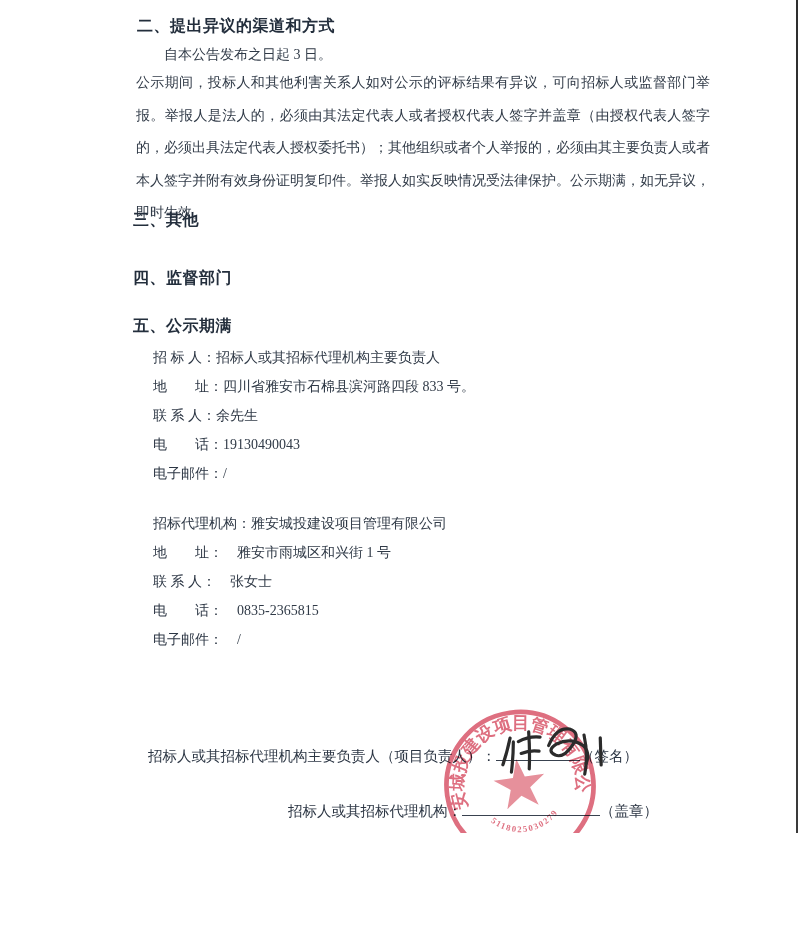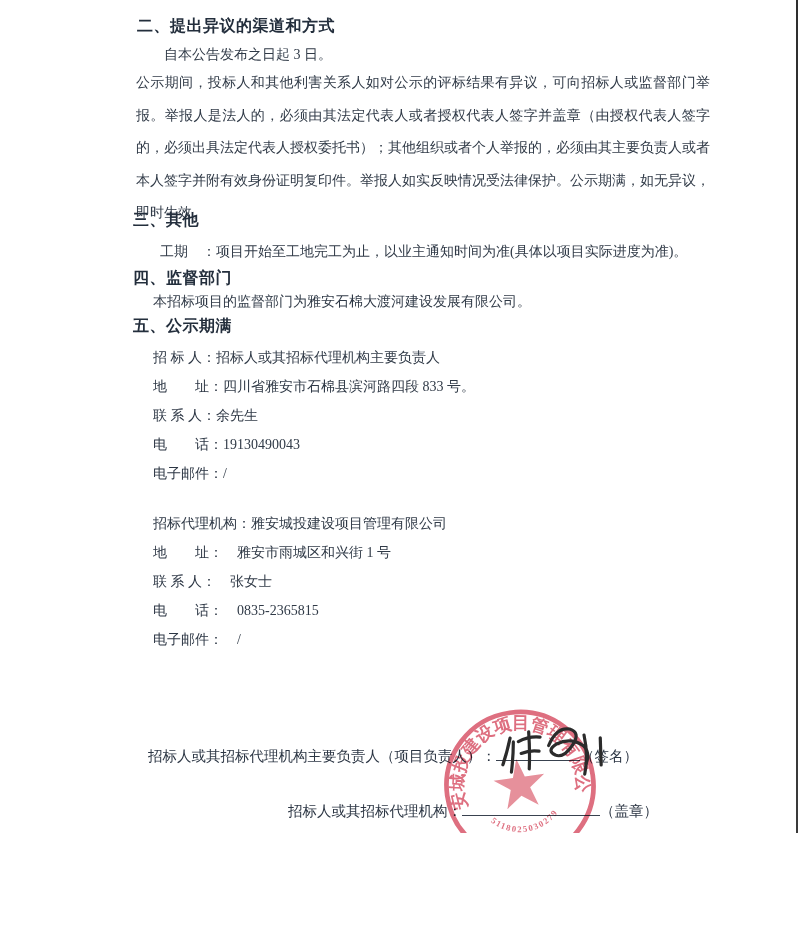--- a/index.html
+++ b/index.html
@@ -56,24 +56,22 @@
 </head>
 <body>
 
 <div class="page">
 
   <div class="heading" style="left:137px;top:15px;">二、提出异议的渠道和方式</div>
   <div class="intro">自本公告发布之日起 3 日。</div>
   <div class="para" style="top:67px;font-family:Liberation Serif, serif;">公示期间，投标人和其他利害关系人如对公示的评标结果有异议，可向招标人或监督部门举报。举报人是法人的，必须由其法定代表人或者授权代表人签字并盖章（由授权代表人签字的，必须出具法定代表人授权委托书）；其他组织或者个人举报的，必须由其主要负责人或者本人签字并附有效身份证明复印件。举报人如实反映情况受法律保护。公示期满，如无异议，即时生效。</div>
 
   <div class="heading" style="left:133px;top:209px;">三、其他</div>
-  <div class="bodyline" style="left:160px;top:242px;">工期　：项目开始至工地完工为止，以业主通知时间为准(具体以项目实际进度为准)。</div>
 
   <div class="heading" style="left:133px;top:267px;">四、监督部门</div>
-  <div class="bodyline" style="left:153px;top:292px;">本招标项目的监督部门为雅安石棉大渡河建设发展有限公司。</div>
 
   <div class="heading" style="left:133px;top:315px;">五、公示期满</div>
 
   <div class="contact-block" style="top:343px;">
     <div class="contact-line">
       <span class="lbl">招 标 人：</span><span class="val">招标人或其招标代理机构主要负责人</span>
     </div>
     <div class="contact-line">
       <span class="lbl">地　　址：</span><span class="val">四川省雅安市石棉县滨河路四段 833 号。</span>
     </div>

